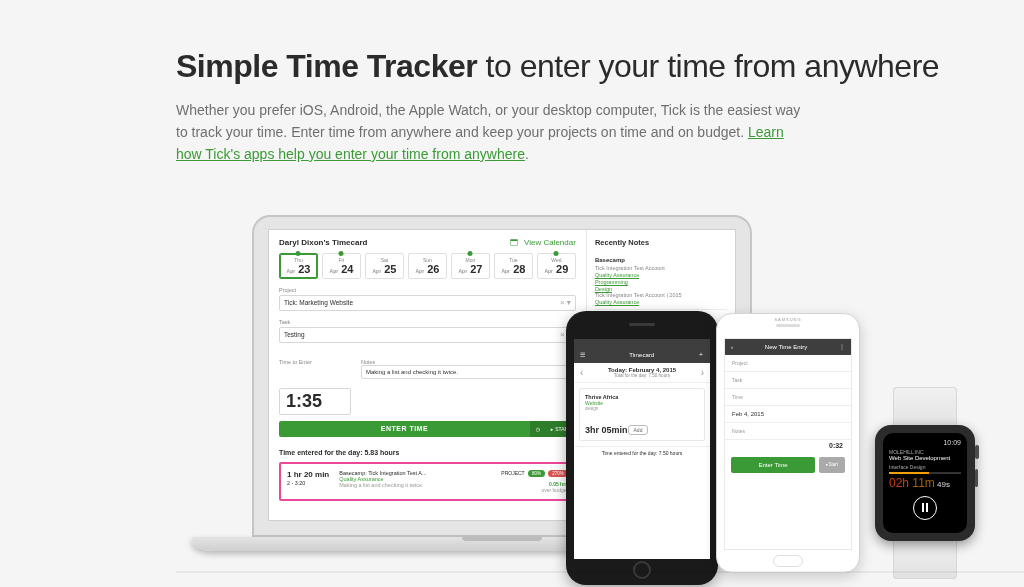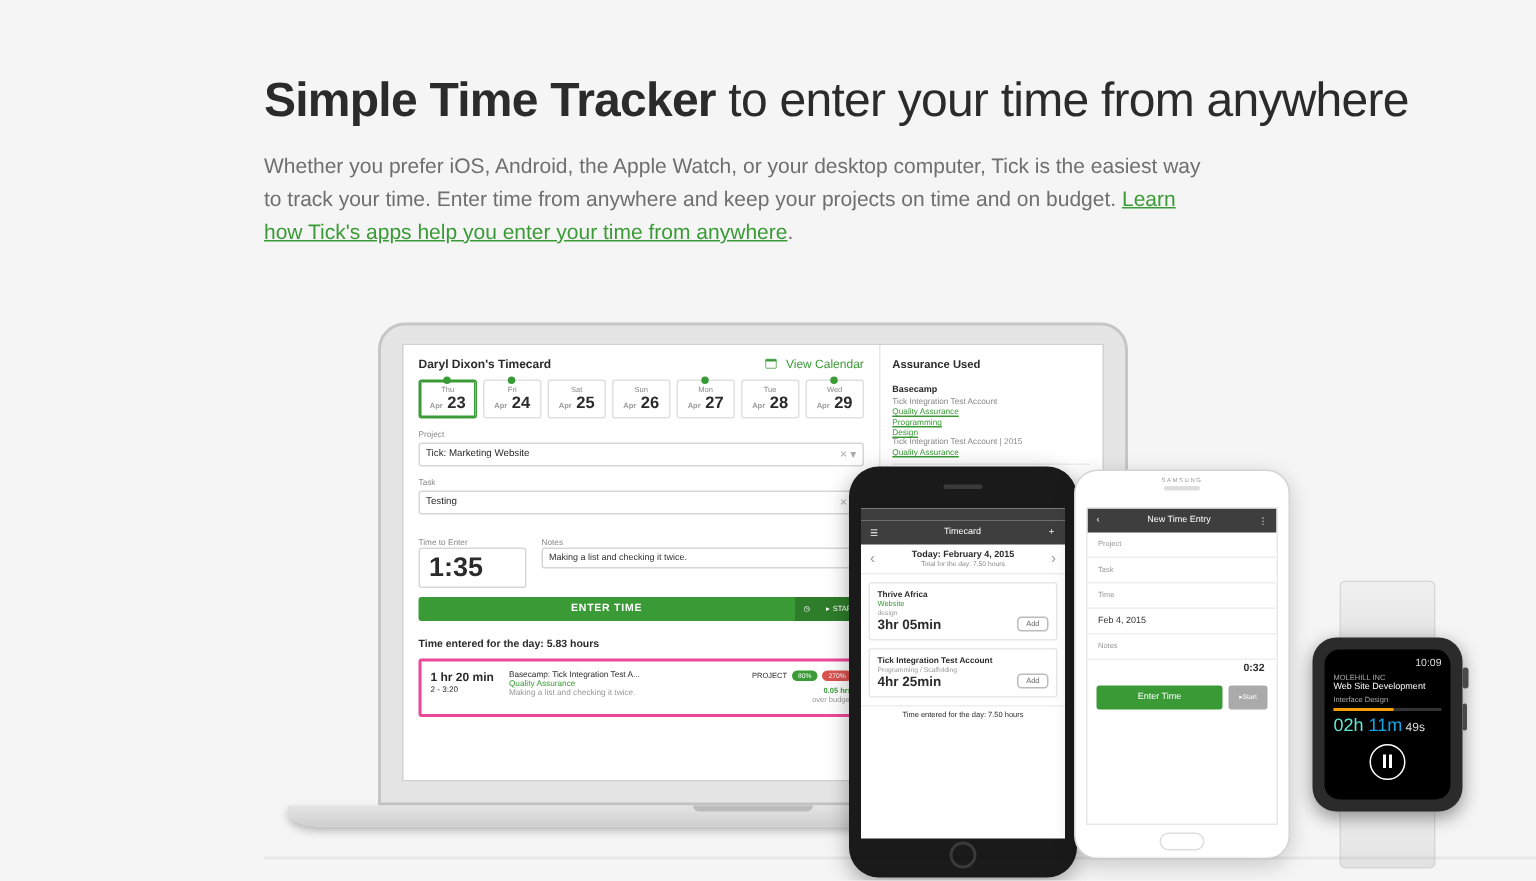--- a/index.html
+++ b/index.html
@@ -32,21 +32,21 @@
   .tc-day.sel { border-color:#3a9b36; box-shadow: inset 0 0 0 1px #3a9b36; }
   .tc-day-d { font-size:5px; color:#888; }
   .tc-day-n { font-size:11px; font-weight:700; }
   .tc-day-dot { position:absolute; top:-3px; left:50%; transform:translateX(-50%); width:5px;height:5px;border-radius:50%;background:#3a9b36; }
 
   .tc-lbl { font-size:5.5px; color:#888; margin-top:8px; }
   .tc-input { border:1px solid #d7d7d7; border-radius:2px; padding:3px 4px; font-size:6.5px; margin-top:2px; display:flex; justify-content:space-between; align-items:center; }
   .tc-x { color:#aaa; font-size:8px; line-height:1; }
 
   .tc-row { display:flex; gap:10px; margin-top:8px; }
-  .tc-time-box { border:1px solid #d7d7d7; border-radius:2px; padding:2px 6px; font-size:18px; font-weight:700; width:72px; text-align:left; }
+  .tc-time-box { border:1px solid #d7d7d7; border-radius:2px; padding:2px 6px; font-size:18px; font-weight:700; width:72px; text-align:left;margin-top:23px; }
   .tc-notes { border:1px solid #d7d7d7; border-radius:2px; padding:3px 4px; font-size:6px; color:#333; flex:1; }
 
   .tc-enter { margin-top:6px; background:#3a9b36; color:#fff; border-radius:2px; height:16px; display:flex; align-items:center; }
   .tc-enter-lbl { flex:1; text-align:center; font-size:7px; font-weight:700; letter-spacing:.5px; }
   .tc-enter-clock,.tc-enter-start { width:16px; height:16px; background:#2e7d2a; display:flex; align-items:center; justify-content:center; font-size:5px; }
   .tc-enter-start { width:30px; gap:2px; }
 
   .tc-summary { margin-top:12px; font-size:7px; font-weight:700; }
   .tc-entry { border:2px solid #ec4899; border-radius:2px; margin-top:6px; padding:6px; display:flex; gap:10px; }
   .tc-entry .dur { font-size:8px; font-weight:700; }
@@ -74,21 +74,21 @@
   .ip-daybar .t{font-weight:700;font-size:6px;}
   .ip-daybar .sub{font-size:4.5px;color:#888;display:block;}
   .chev{font-size:10px;color:#999;}
   .ip-card{border:1px solid #e8e8e8;border-radius:2px;margin:5px;padding:5px;}
   .ip-card .proj{font-weight:700;font-size:5.5px;}
   .ip-card .task{color:#3a9b36;font-size:5px;}
   .ip-timer-row{display:flex;justify-content:space-between;align-items:center;margin-top:4px;}
   .ip-timer{font-family:monospace;font-size:11px;font-weight:700;}
   .ip-timer .r{color:#d33;}
   .ip-btn{background:#3a9b36;color:#fff;padding:2px 6px;border-radius:2px;font-size:5px;}
-  .ip-row{display:flex;justify-content:space-between;align-items:center;}
+  .ip-row{display:flex;justify-content:flex-start;align-items:center;margin-top:14px;}
   .ip-dur{font-size:9px;font-weight:700;}
   .ip-add{border:1px solid #bbb;color:#666;border-radius:3px;font-size:5px;padding:1px 5px;}
   .ip-foot{border-top:1px solid #eee;text-align:center;font-size:5px;padding:3px;margin-top:2px;}
 
   
   .android { position:absolute; left:540px; top:108px; width:144px; }
   .an-frame { background:#fff; border:1px solid #d4d4d4; border-radius:16px; padding:24px 7px 22px; box-shadow:0 4px 14px rgba(0,0,0,.18); position:relative;}
   .an-speaker{position:absolute;top:10px;left:50%;transform:translateX(-50%);width:24px;height:3px;background:#ddd;border-radius:2px;}
   .an-brand{position:absolute;top:3px;left:50%;transform:translateX(-50%);font-size:4px;letter-spacing:1px;color:#999;}
   .an-home{position:absolute;bottom:5px;left:50%;transform:translateX(-50%);width:30px;height:12px;border:1px solid #ddd;border-radius:6px;}
@@ -106,21 +106,21 @@
   .watch-case{width:100px;margin:-6px auto;background:#2b2b2b;border-radius:16px;padding:8px;position:relative;box-shadow:0 4px 12px rgba(0,0,0,.4);}
   .watch-crown{position:absolute;right:-4px;top:20px;width:4px;height:14px;background:#4a4a4a;border-radius:2px;}
   .watch-btn{position:absolute;right:-3px;top:44px;width:3px;height:18px;background:#4a4a4a;border-radius:2px;}
   .watch-screen{background:#000;border-radius:10px;height:100px;padding:6px;color:#fff;font-size:6px;position:relative;}
   .watch-time{text-align:right;font-size:7px;color:#ddd;}
   .watch-proj{font-size:5px;color:#aaa;margin-top:3px;}
   .watch-task{font-size:6px;color:#fff;}
   .watch-bar{height:2px;background:#333;margin:2px 0;position:relative;}
   .watch-bar::before{content:"";position:absolute;left:0;top:0;height:100%;width:55%;background:#f59e0b;}
   .watch-elapsed{font-size:12px;margin-top:2px;}
-  .watch-elapsed .h{color:#5eead4;} .watch-elapsed .m{color:#0ea5e9;} .watch-elapsed .s{color:#ddd;font-size:8px;}
+  .watch-elapsed .h{color:#c2410c;} .watch-elapsed .m{color:#a16207;} .watch-elapsed .s{color:#ddd;font-size:8px;}
   .watch-pause{width:24px;height:24px;border:1.5px solid #fff;border-radius:50%;margin:6px auto 0;display:flex;align-items:center;justify-content:center;gap:2px;}
   .watch-pause span{width:2px;height:9px;background:#fff;}
 
   .ground { position:absolute; left:0; bottom:-8px; width:100%; height:2px; background:rgba(0,0,0,.05); }
 </style>
 </head>
 <body>
 
 <div class="page">
   <h1 class="headline">
@@ -226,21 +226,21 @@
                 </div>
                 <div class="budget">
                   <div><span>PROJECT</span> <span class="badge bg-g">80%</span> <span class="badge bg-r">270%</span></div>
                   <div style="margin-top:4px;color:#3a9b36;font-weight:700">0.05 hrs</div>
                   <div style="color:#999">over budget</div>
                 </div>
               </div>
             </div>
 
             <div class="ls-side">
-              <div class="ru-h">Assurance Used</div>
+              <div class="ru-h">Recently Notes</div>
               <div id="ru-list">
                   <div class="ru-sec first">Basecamp</div>
                   <div class="ru-sub">Tick Integration Test Account</div>
                   <a class="ru-link">Quality Assurance</a>
                   <a class="ru-link">Programming</a>
                   <a class="ru-link">Design</a>
                   <div class="ru-sub">Tick Integration Test Account | 2015</div>
                   <a class="ru-link">Quality Assurance</a>
                   <div class="ru-sec">Express Works</div>
                   <a class="ru-link">Recurring Project | 2013-09</a>
@@ -283,28 +283,20 @@
           </div>
           <div class="ip-card">
             <div class="proj">Thrive Africa</div>
             <div class="task">Website</div>
             <div style="font-size:4.5px;color:#999">design</div>
             <div class="ip-row">
               <span class="ip-dur"><span>3hr 05min</span></span>
               <span class="ip-add">Add</span>
             </div>
           </div>
-          <div class="ip-card">
-            <div class="proj">Tick Integration Test Account</div>
-            <div style="font-size:4.5px;color:#999">Programming / Scaffolding</div>
-            <div class="ip-row">
-              <span class="ip-dur"><span>4hr 25min</span></span>
-              <span class="ip-add">Add</span>
-            </div>
-          </div>
           <div class="ip-foot">Time entered for the day: 7.50 hours</div>
         </div>
         <div class="ip-home"></div>
       </div>
     </div>
 
     <div class="android">
       <div class="an-frame">
         <div class="an-brand">SAMSUNG</div>
         <div class="an-speaker"></div>

